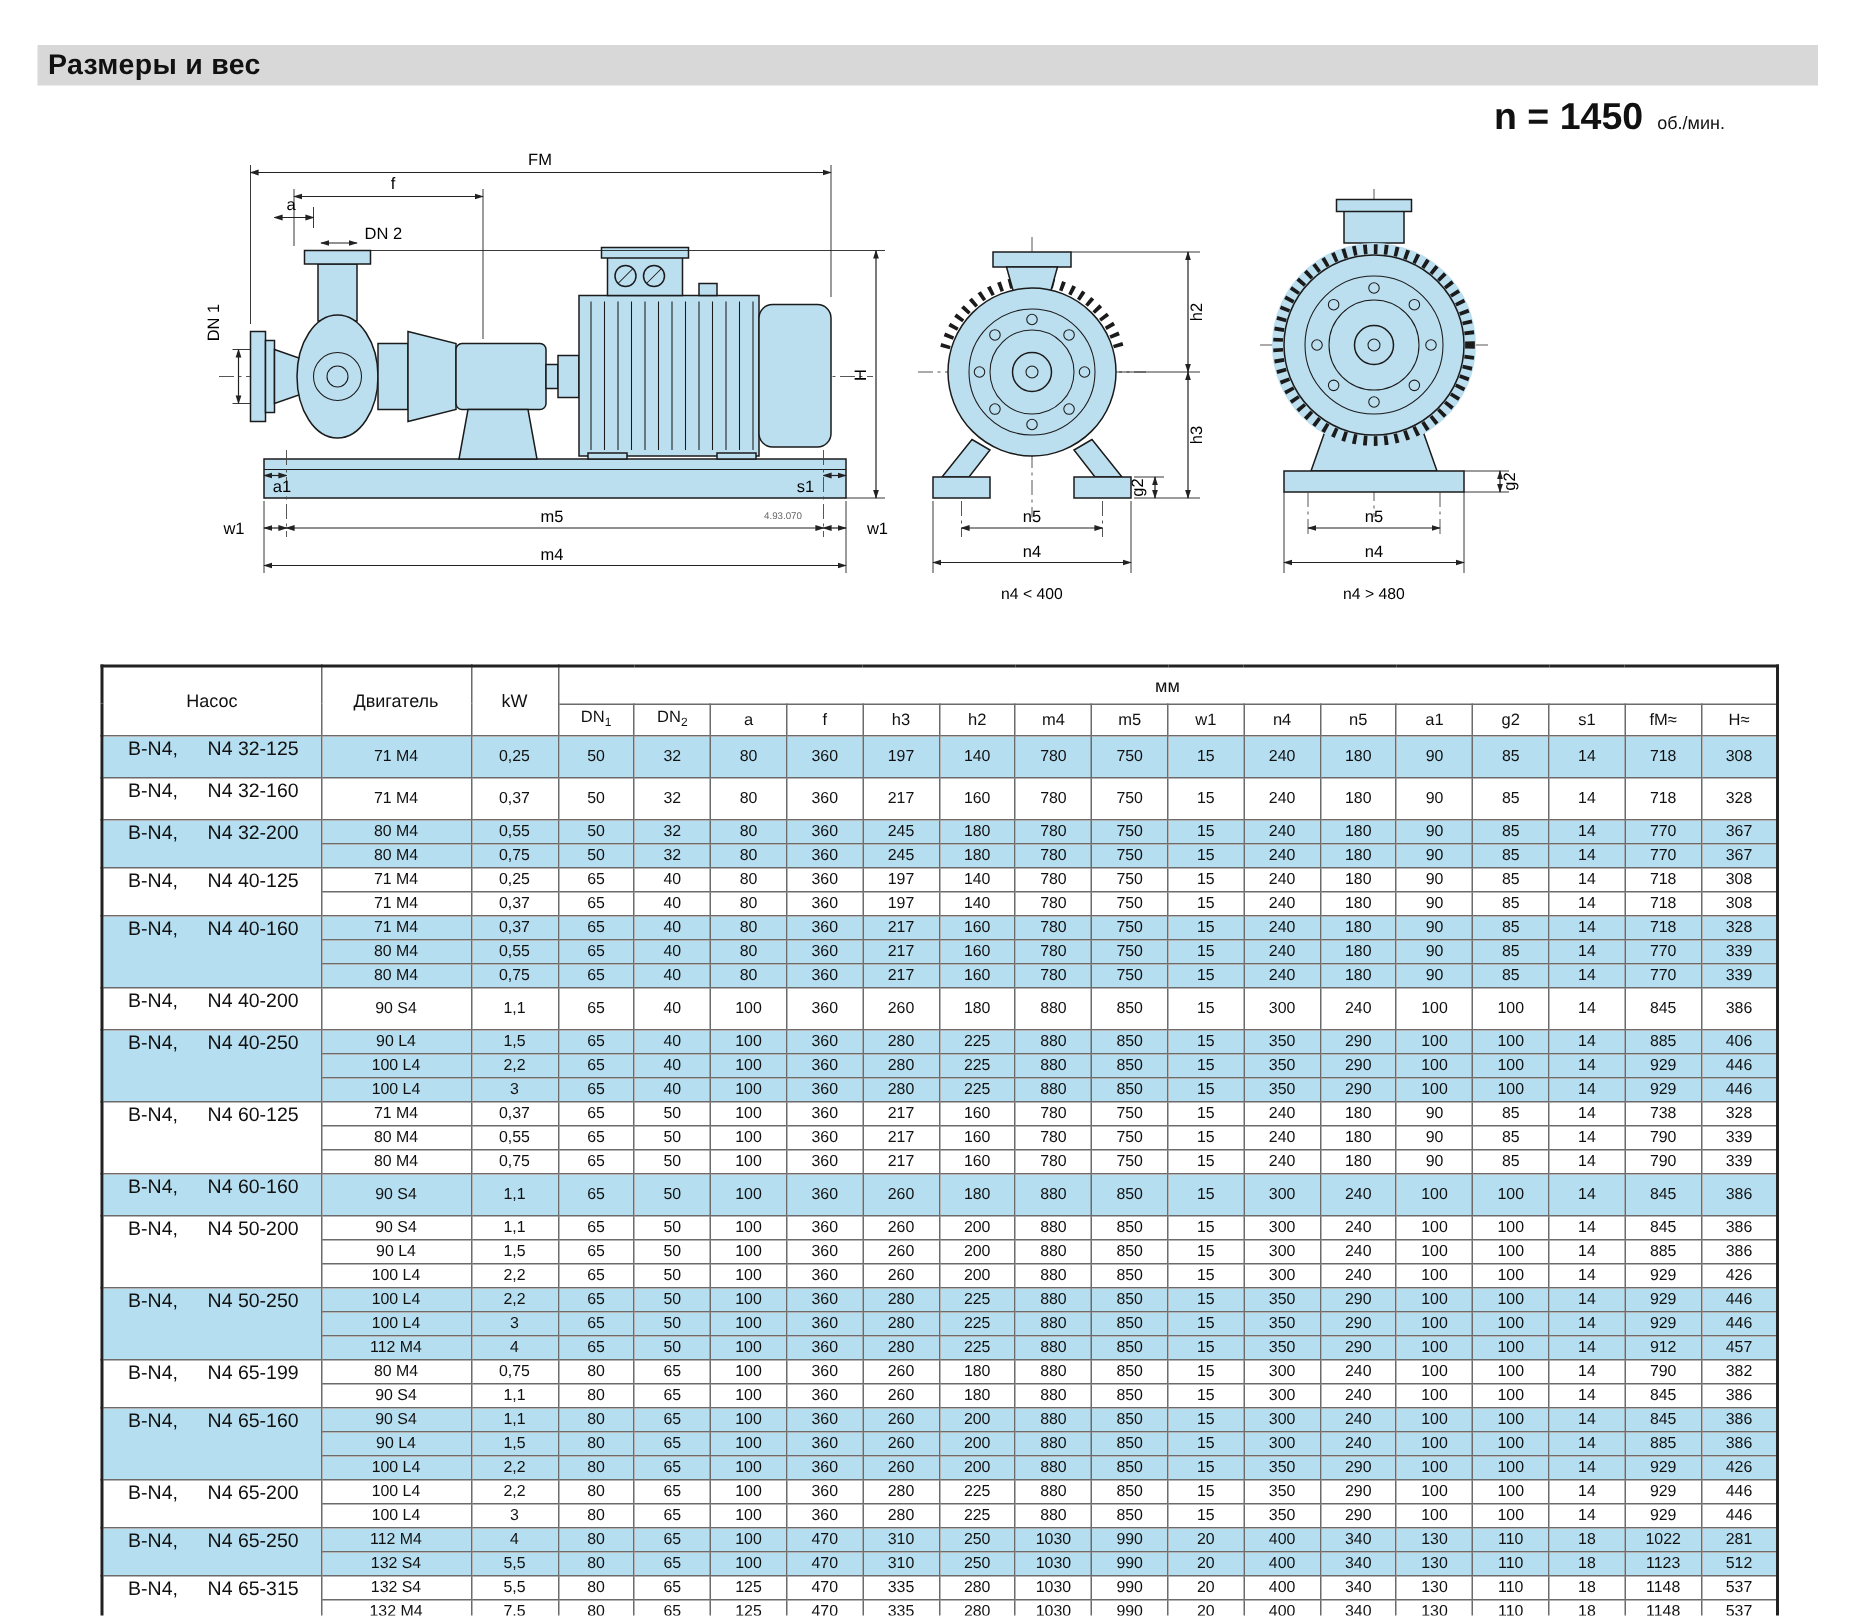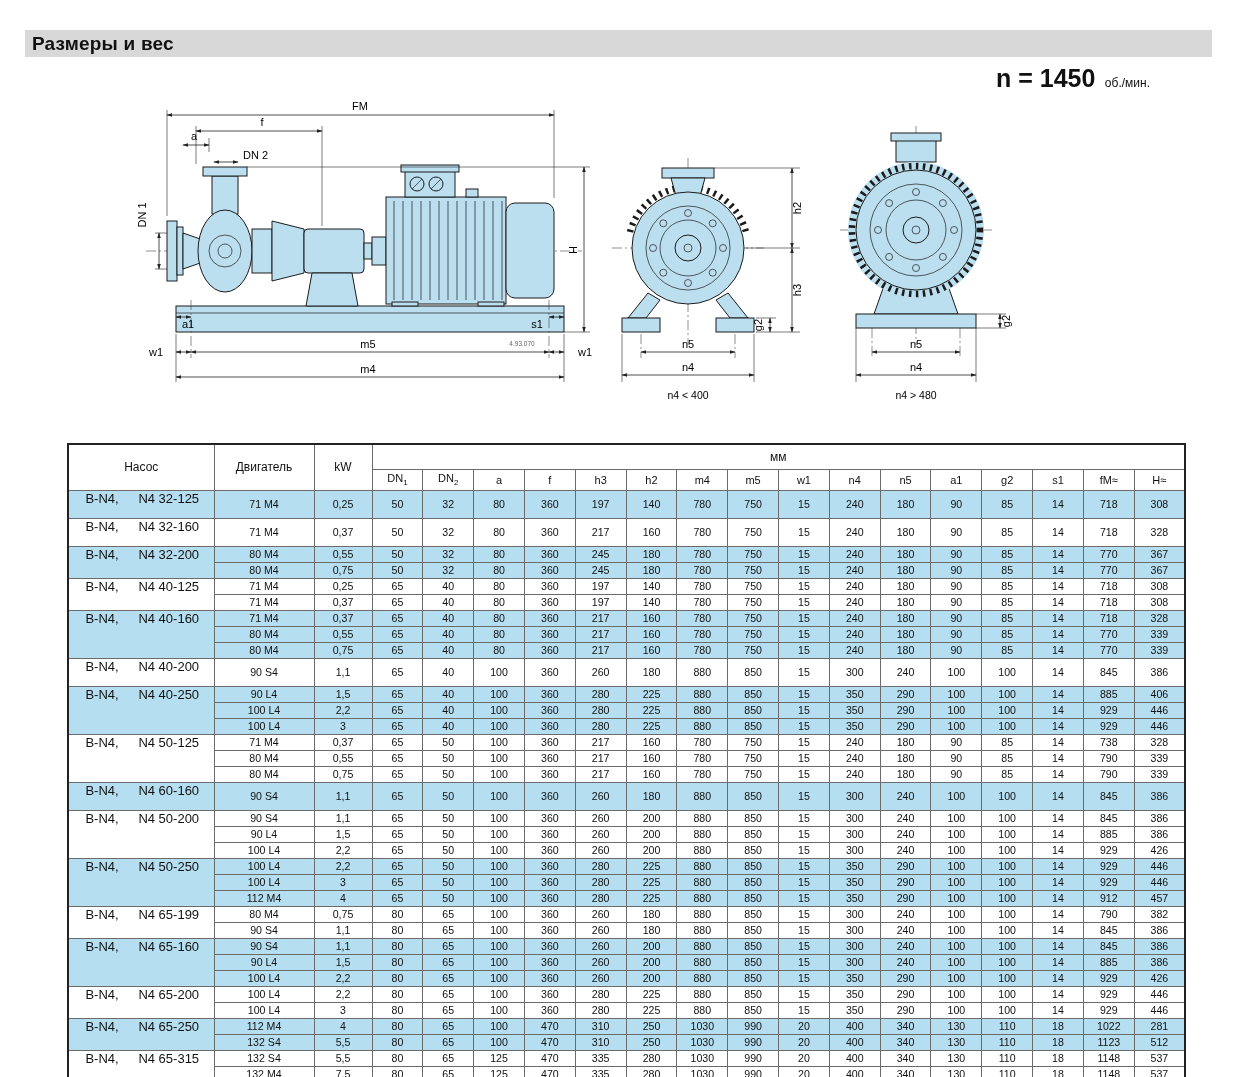--- a/index.html
+++ b/index.html
@@ -579,21 +579,21 @@
         <td>100</td>
         <td>100</td>
         <td>14</td>
         <td>929</td>
         <td>446</td>
       </tr>
       <tr>
         <td class="c-pump" rowspan="3">
           <div class="line">
             <span class="pfx">B-N4,</span>
-            <span class="mdl">N4 50-125</span>
+            <span class="mdl">N4 60-125</span>
           </div>
         </td>
         <td>71 M4</td>
         <td>0,37</td>
         <td>65</td>
         <td>50</td>
         <td>100</td>
         <td>360</td>
         <td>217</td>
         <td>160</td>

